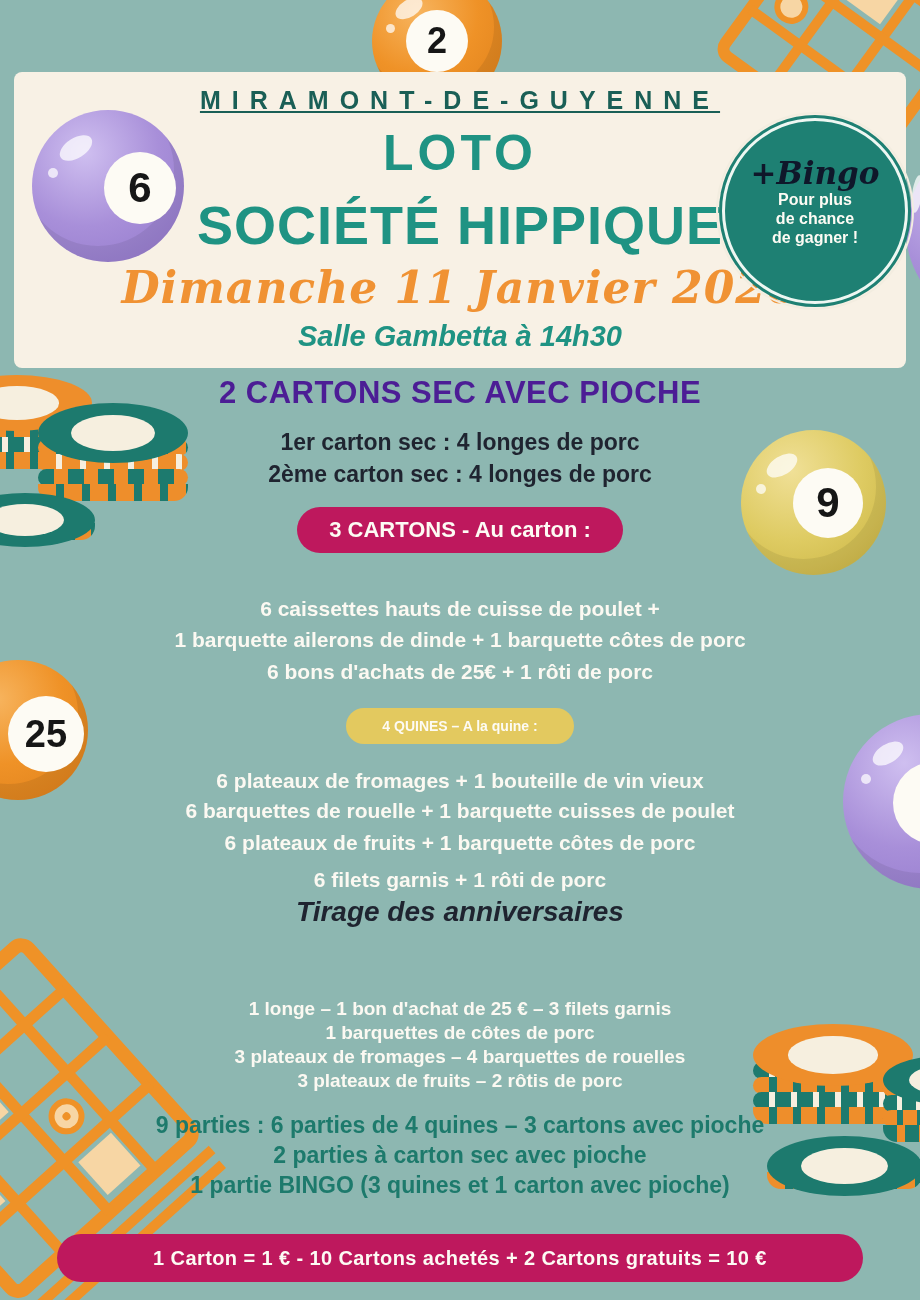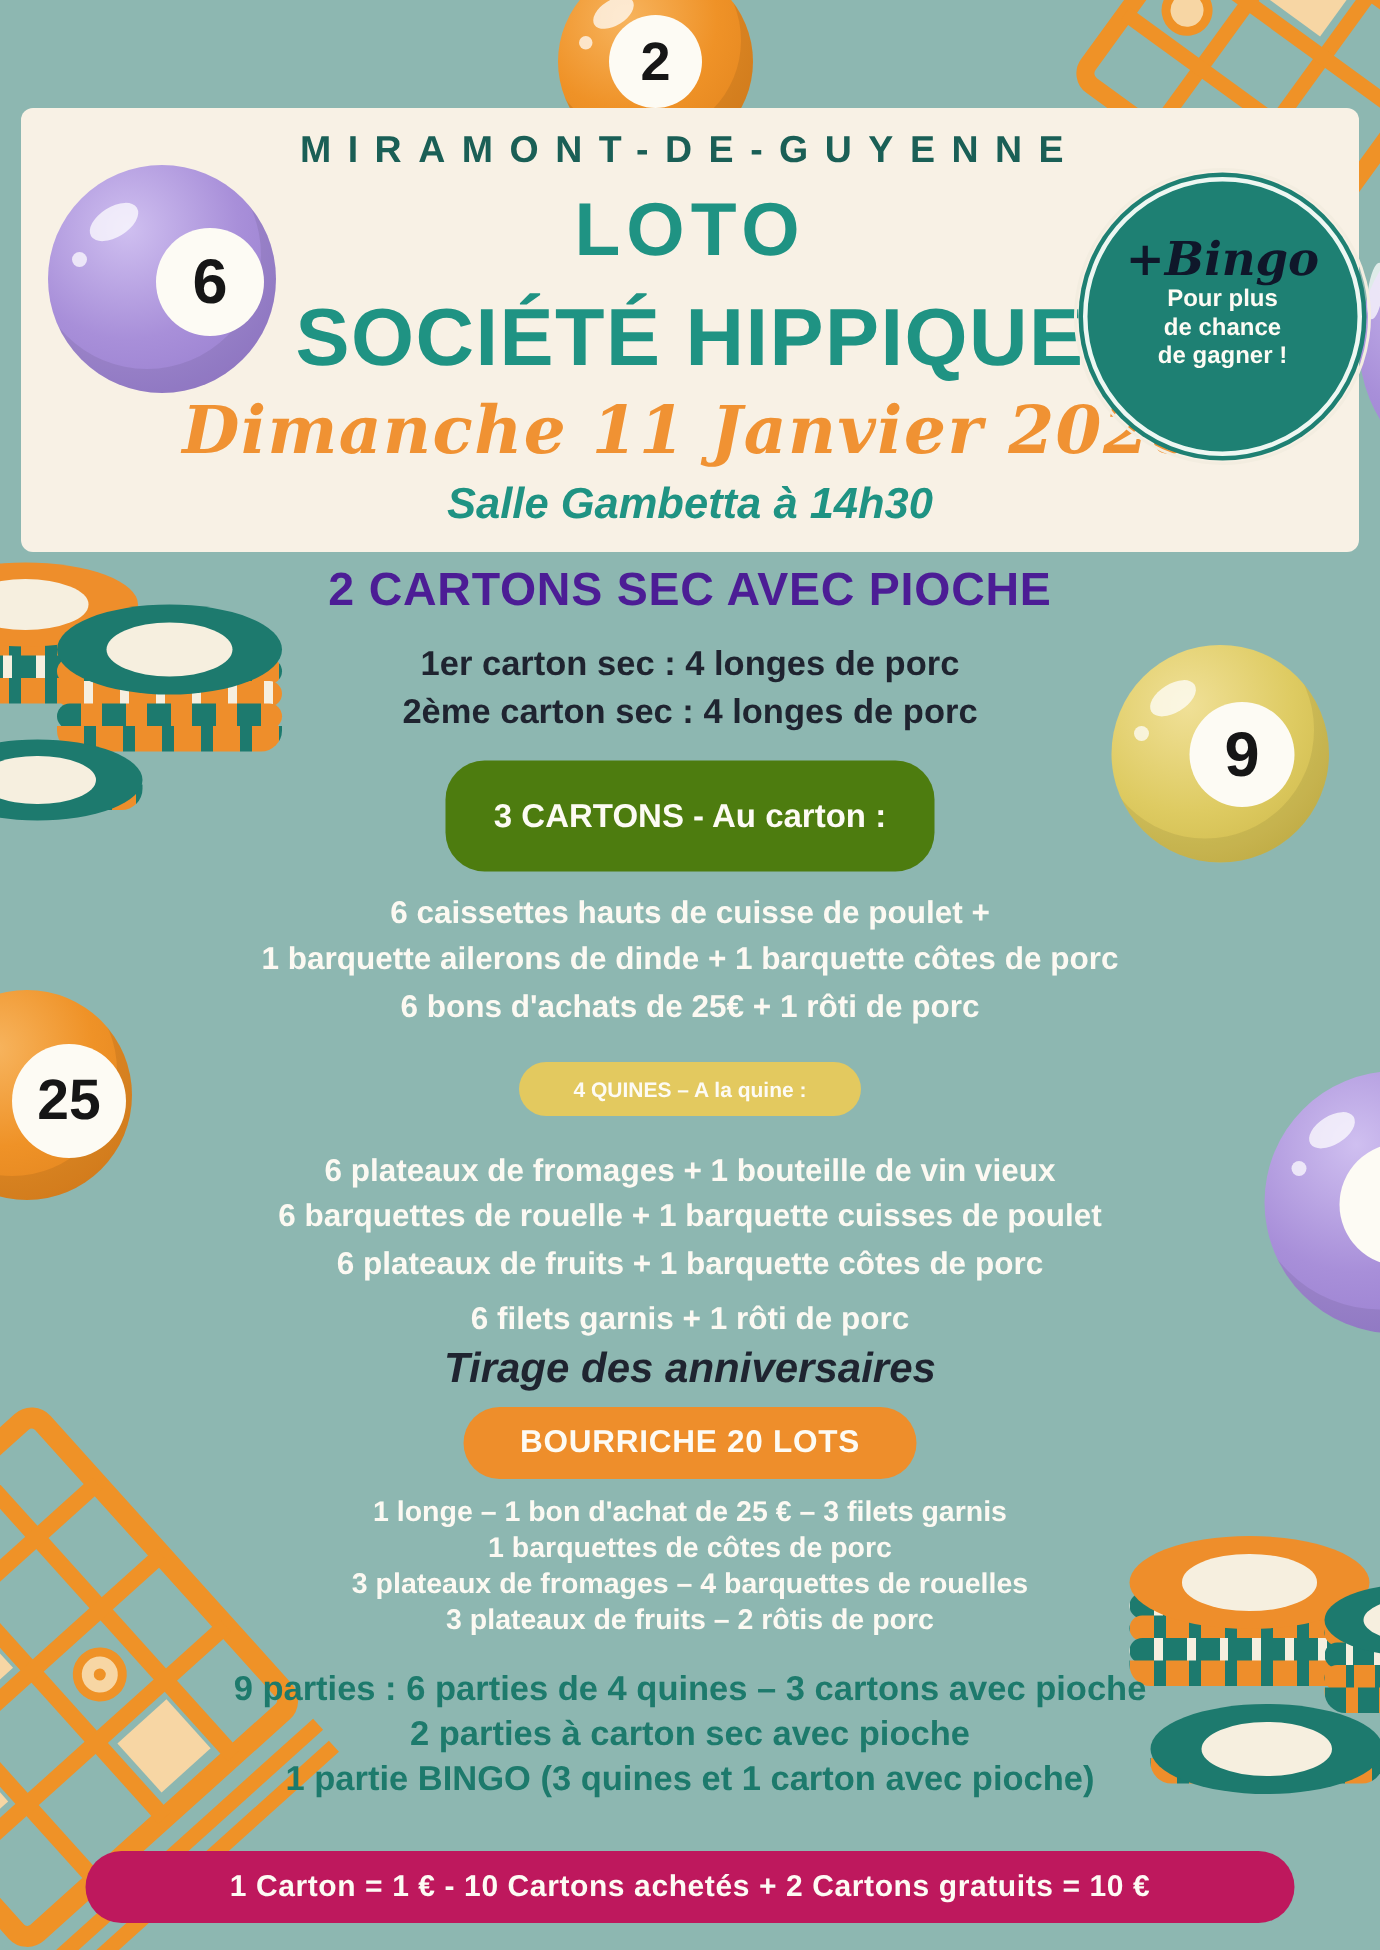--- a/index.html
+++ b/index.html
@@ -8,21 +8,21 @@
     background:#8db7b1; font-family:"Liberation Sans",sans-serif;
     margin:0 auto;
   }
   
   .header-box{
     position:absolute; left:14px; top:72px; width:892px; height:296px;
     background:#f8f1e5; border-radius:8px; z-index:2;
   }
   .city{
     position:absolute; left:0; right:0; top:14px; text-align:center;
-    font-size:25px; font-weight:bold; letter-spacing:11px; color:#1a5f56;
+    font-size:25px; font-weight:bold; letter-spacing:11px; color:#1a5f56;text-decoration:underline;
   }
   .title1{
     position:absolute; left:0; right:0; top:52px; text-align:center;
     font-size:50px; font-weight:bold; letter-spacing:4px; color:#1f9383;
   }
   .title2{
     position:absolute; left:0; right:0; top:122px; text-align:center;
     font-size:54px; font-weight:bold; letter-spacing:1px; color:#1f9383;
   }
   .date-line{
@@ -51,21 +51,21 @@
   .badge-text{ font-weight:bold; font-size:16px; color:#fdfbf4; line-height:1.18; }
   
   .row{ position:absolute; left:0; right:0; text-align:center; z-index:2; }
   .h2w{ font-size:31px; font-weight:bold; letter-spacing:0.5px; color:#4c1d95; }
   .dark-line{ font-size:23px; font-weight:bold; color:#1f2430; }
   .white-line{ font-size:21px; font-weight:bold; color:#fcf9f2; }
   .small-white{ font-size:19px; font-weight:bold; color:#fcf9f2; }
   .teal-line{ font-size:23px; font-weight:bold; color:#1d7a6c; }
   .tirage{ font-size:28px; font-weight:bold; font-style:italic; color:#1f2430; }
   .pill{ display:inline-block; border-radius:26px; color:#fdfbf4; font-weight:bold; }
-  .pill-purple{ background:#4d7c0f; font-size:22px; padding:24px 32px; }
+  .pill-purple{ background:#be185d; font-size:22px; padding:10px 32px; }
   .pill-yellow{ background:#e3c95f; font-size:14px; padding:10px 36px; }
   .pill-orange{ background:#ee8e2b; font-size:21px; padding:12px 38px; letter-spacing:0.5px; }
   .footer-bar{
     position:absolute; left:57px; right:57px; top:1234px; height:48px; z-index:2;
     background:#be185d; border-radius:26px; display:flex; align-items:center; justify-content:center;
     color:#fdfbf4; font-size:20px; font-weight:bold; letter-spacing:0.4px;
   }
   
   .ball{ position:absolute; border-radius:50%; }
   .ball .shine{ position:absolute; background:rgba(255,255,255,0.72); border-radius:50%; transform:rotate(-32deg); }
@@ -150,23 +150,20 @@
   <div class="row" style="top:708px;">
     <span class="pill pill-yellow">4 QUINES – A la quine  :</span>
   </div>
   <div class="row white-line" style="top:769px;">6 plateaux de fromages  + 1 bouteille de vin vieux</div>
   <div class="row white-line" style="top:799px;">6 barquettes de rouelle + 1 barquette cuisses de poulet</div>
   <div class="row white-line" style="top:831px;">6 plateaux de fruits + 1 barquette côtes de porc</div>
   <div class="row white-line" style="top:868px;">6 filets garnis + 1 rôti de porc</div>
 
   <div class="row tirage" style="top:896px;">Tirage des anniversaires</div>
 
-  <div class="row" style="top:938px;">
-    <span class="pill pill-orange">BOURRICHE 20 LOTS</span>
-  </div>
   <div class="row small-white" style="top:998px;">1 longe – 1 bon d'achat de 25 € – 3 filets garnis</div>
   <div class="row small-white" style="top:1022px;">1 barquettes de côtes de porc</div>
   <div class="row small-white" style="top:1046px;">3 plateaux de fromages  – 4 barquettes de rouelles</div>
   <div class="row small-white" style="top:1070px;">3 plateaux de fruits  – 2 rôtis de porc</div>
 
   <div class="row teal-line" style="top:1112px;">9 parties : 6 parties de 4 quines – 3 cartons avec pioche</div>
   <div class="row teal-line" style="top:1142px;">2 parties à carton sec avec pioche</div>
   <div class="row teal-line" style="top:1172px;">1 partie BINGO (3 quines et 1 carton avec pioche)</div>
 
   <div class="footer-bar">

